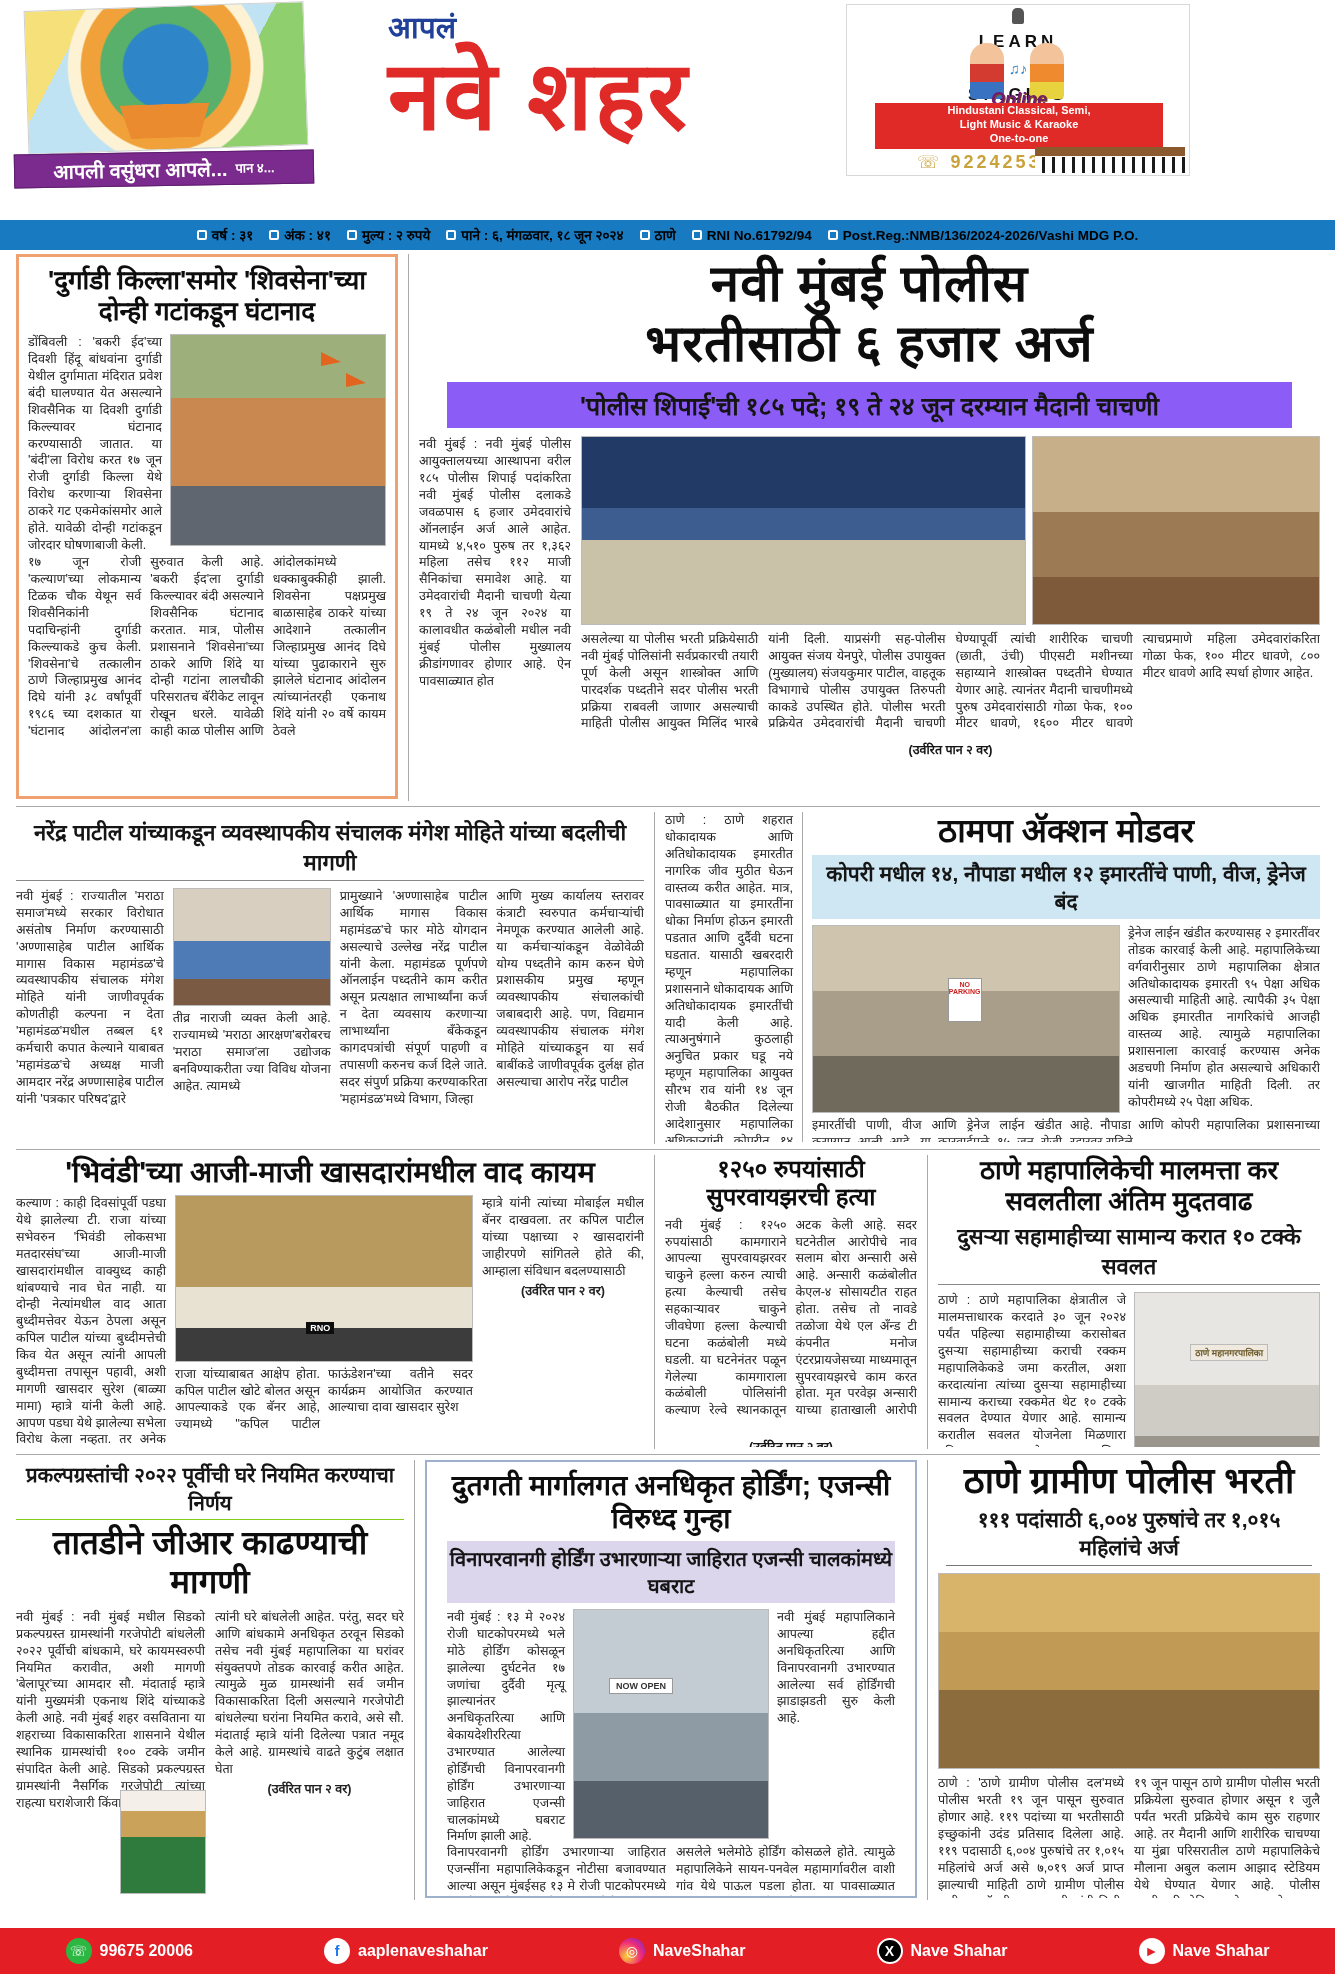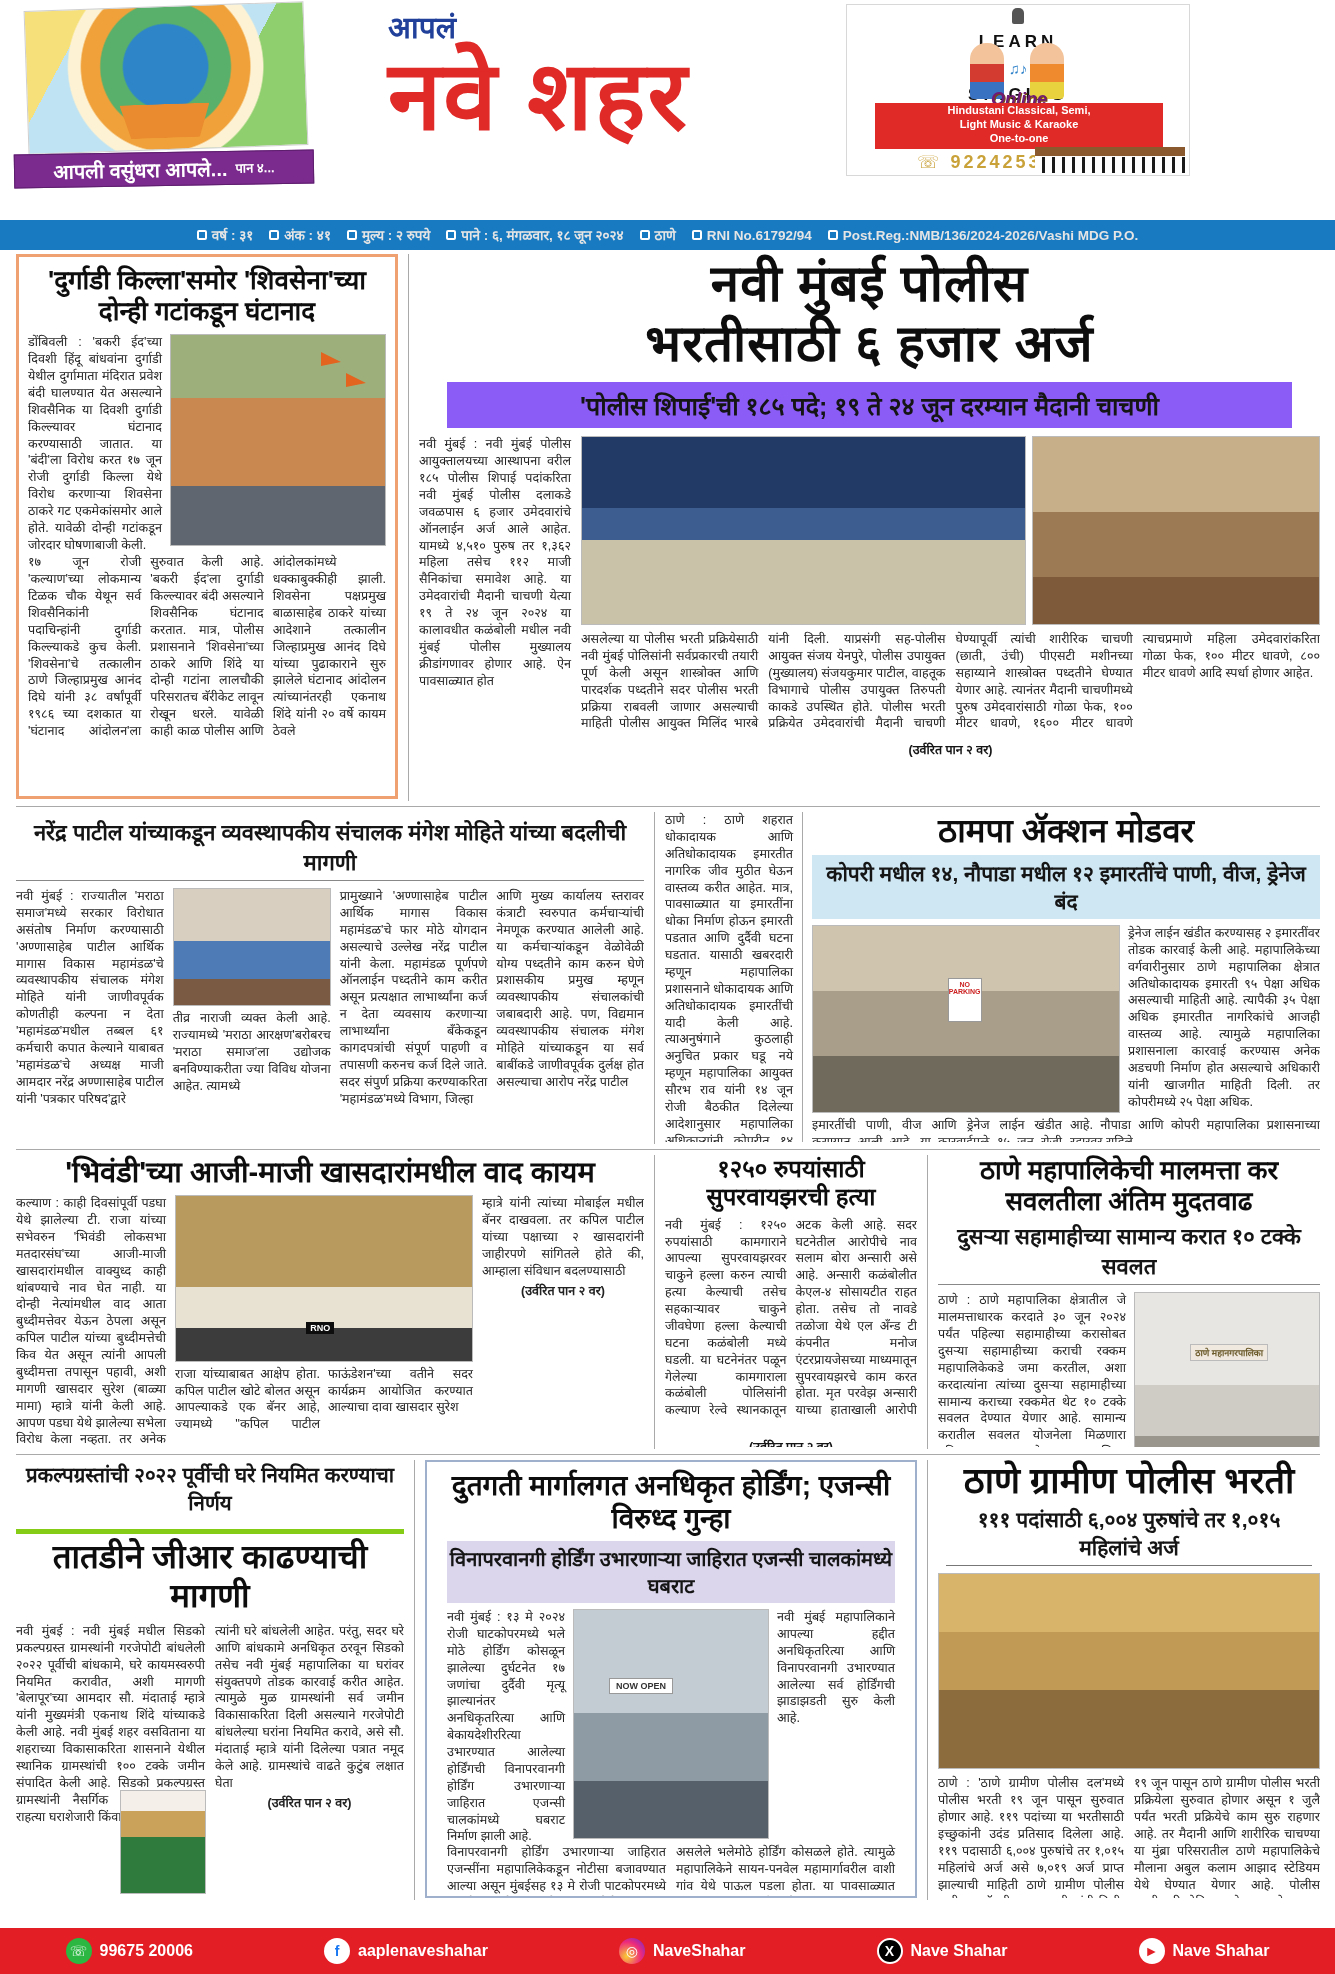--- a/index.html
+++ b/index.html
@@ -46,21 +46,21 @@
     color:#fff; font-size:11px; font-weight:bold; text-align:center; line-height:1.25; padding-top:1px; }
   .ad-online { position:absolute; left:0; top:84px; width:344px; text-align:center;
     color:#701a75; font-size:18px; font-style:italic; font-weight:bold; text-shadow:1px 1px 0 #7a4a10; }
   .ad-phone { position:absolute; left:70px; top:146px; color:#caa23a; font-weight:900; font-size:18px; letter-spacing:3px; }
   .harmonium { position:absolute; right:4px; bottom:2px; width:150px; height:26px;
     background:linear-gradient(180deg,#8a5a2e 0 35%, #fff 35%); }
   .harmonium .keys { position:absolute; left:0; bottom:0; width:100%; height:16px;
     background:repeating-linear-gradient(90deg,#fff 0 7px,#1a1a1a 7px 10px); }
   
   .info-bar { position:absolute; top:220px; left:0; width:1335px; height:30px; background:#187ac1;
-    color:#e5e5e5; display:flex; align-items:center; justify-content:center; gap:16px;
+    color:#000000; display:flex; align-items:center; justify-content:center; gap:16px;
     font-size:13.5px; font-weight:bold; }
   .info-item { display:flex; align-items:center; gap:5px; white-space:nowrap; }
   .sq { width:10px; height:10px; border:2px solid #fff; border-radius:2px; display:inline-block; }
   
   .content { position:absolute; top:254px; left:16px; width:1304px; }
   .row { display:flex; gap:10px; overflow:hidden; }
   .hdiv { height:1px; background:#a9a9a9; margin:5px 0; }
   .vdiv { width:1px; background:#a9a9a9; align-self:stretch; }
   .hl { font-weight:900; text-align:center; color:#0d0d0d; line-height:1.18; }
   .txt { font-size:12.6px; line-height:1.34; text-align:justify; color:#222; }
@@ -119,21 +119,21 @@
   .art-super .hl { font-size:24px; margin-bottom:5px; }
   .art-super .cols2 { column-count:2; column-gap:9px; height:218px; }
   .art-tax { flex:1; height:292px; overflow:hidden; }
   .art-tax .hl { font-size:26px; }
   .tax-body { display:flex; gap:8px; margin-top:5px; height:170px; }
   .tax-body .c1 { width:188px; }
   .ph-bldg { flex:1; background:linear-gradient(180deg,#e8e6e2 0 55%,#cfccc6 55% 85%,#9a968e 85%); }
   .bldg-sign { position:absolute; left:30%; top:30%; background:#efe9df; color:#6b5a2a; font-size:9px; font-weight:bold; padding:1px 4px; border:1px solid #bbb; }
   
   .art-gr { width:388px; height:438px; overflow:hidden; }
-  .gr-kicker { font-size:20.5px; font-weight:900; text-align:center; border-bottom:5px solid #84cc16; padding-bottom:13px; }
+  .gr-kicker { font-size:20.5px; font-weight:900; text-align:center; border-bottom:1px solid #84cc16; padding-bottom:3px; }
   .art-gr .hl { font-size:33px; margin:4px 0 7px 0; }
   .gr-body { position:relative; column-count:2; column-gap:10px; height:340px; }
   .ph-woman { position:absolute; left:104px; bottom:6px; width:86px; height:104px;
     background:linear-gradient(180deg,#f4efe8 0 20%,#caa25a 20% 45%,#2f7a3d 45%); border:1px solid #bbb; }
   .art-hoard { width:492px; height:438px; border:2px solid #9fb0cc; padding:7px 20px; overflow:hidden; }
   .art-hoard .hl { font-size:28px; }
   .sub-lav { background:#dbd6ec; font-size:20px; font-weight:900; text-align:center; padding:4px 2px; margin:6px 0; }
   .hoard-mid { display:flex; gap:8px; height:230px; }
   .hoard-mid .c { width:118px; }
   .ph-hoard { flex:1; background:linear-gradient(180deg,#c3ccd2 0 45%,#8e9aa4 45% 75%,#55606a 75%); }

